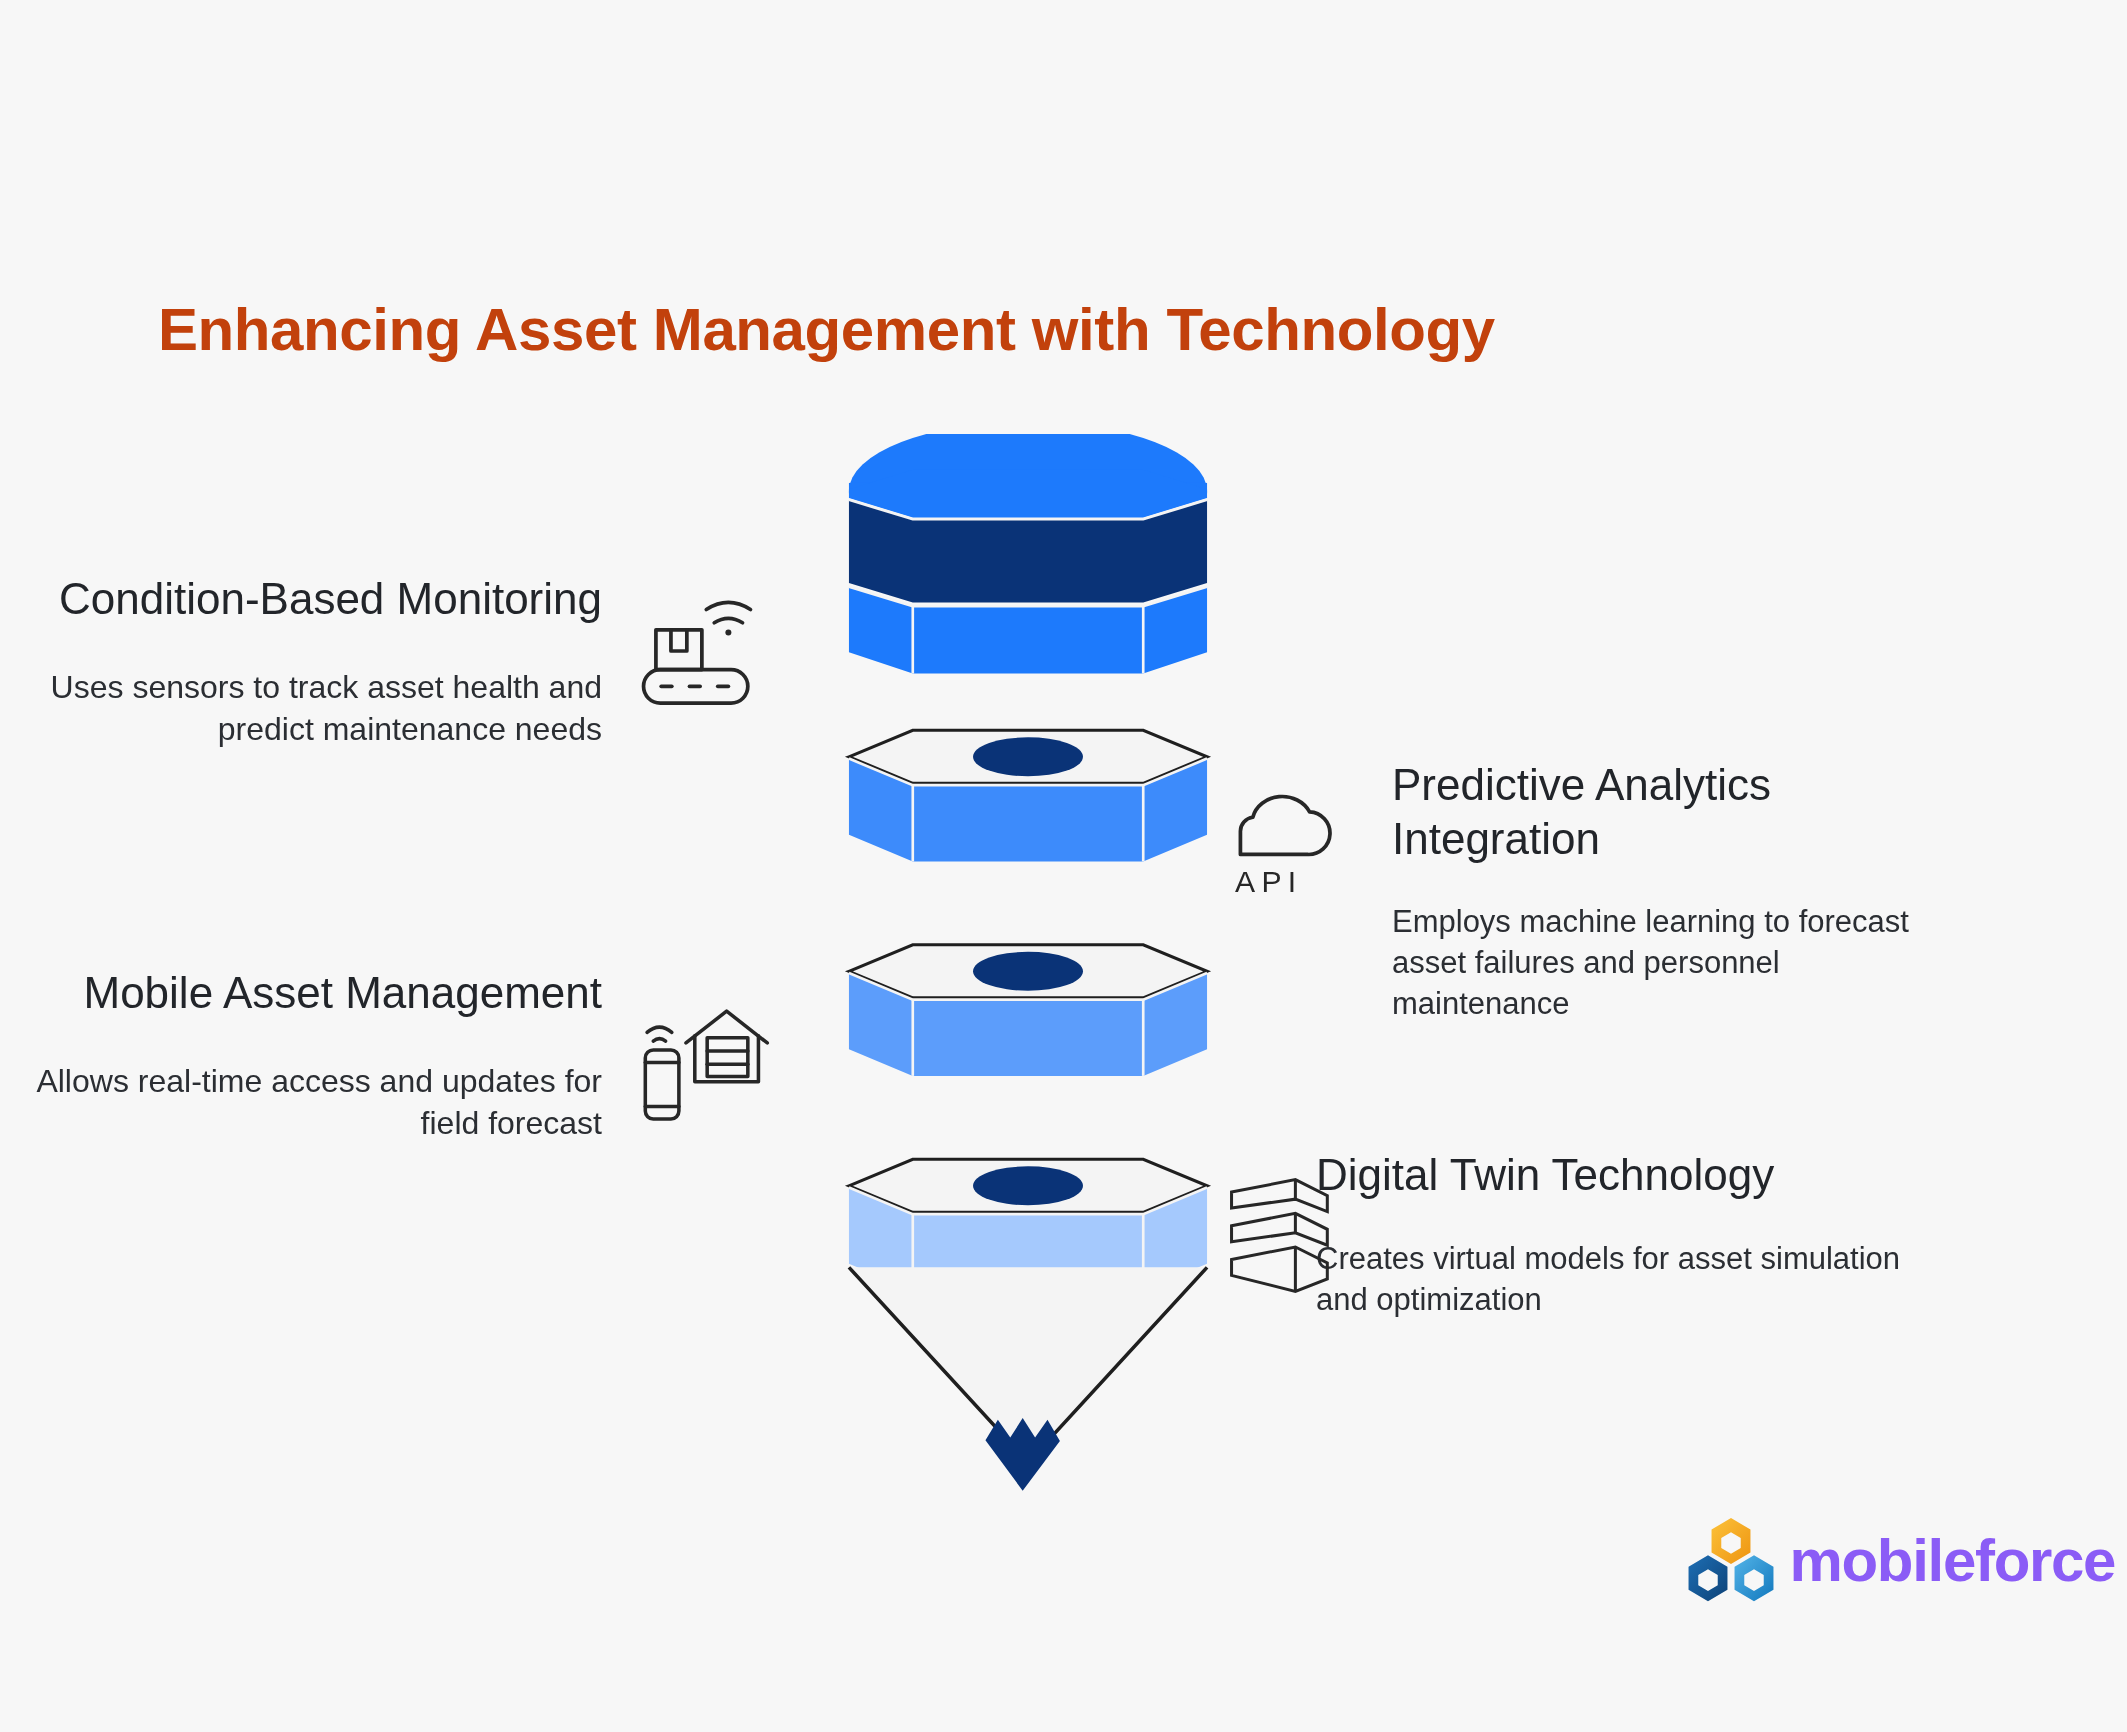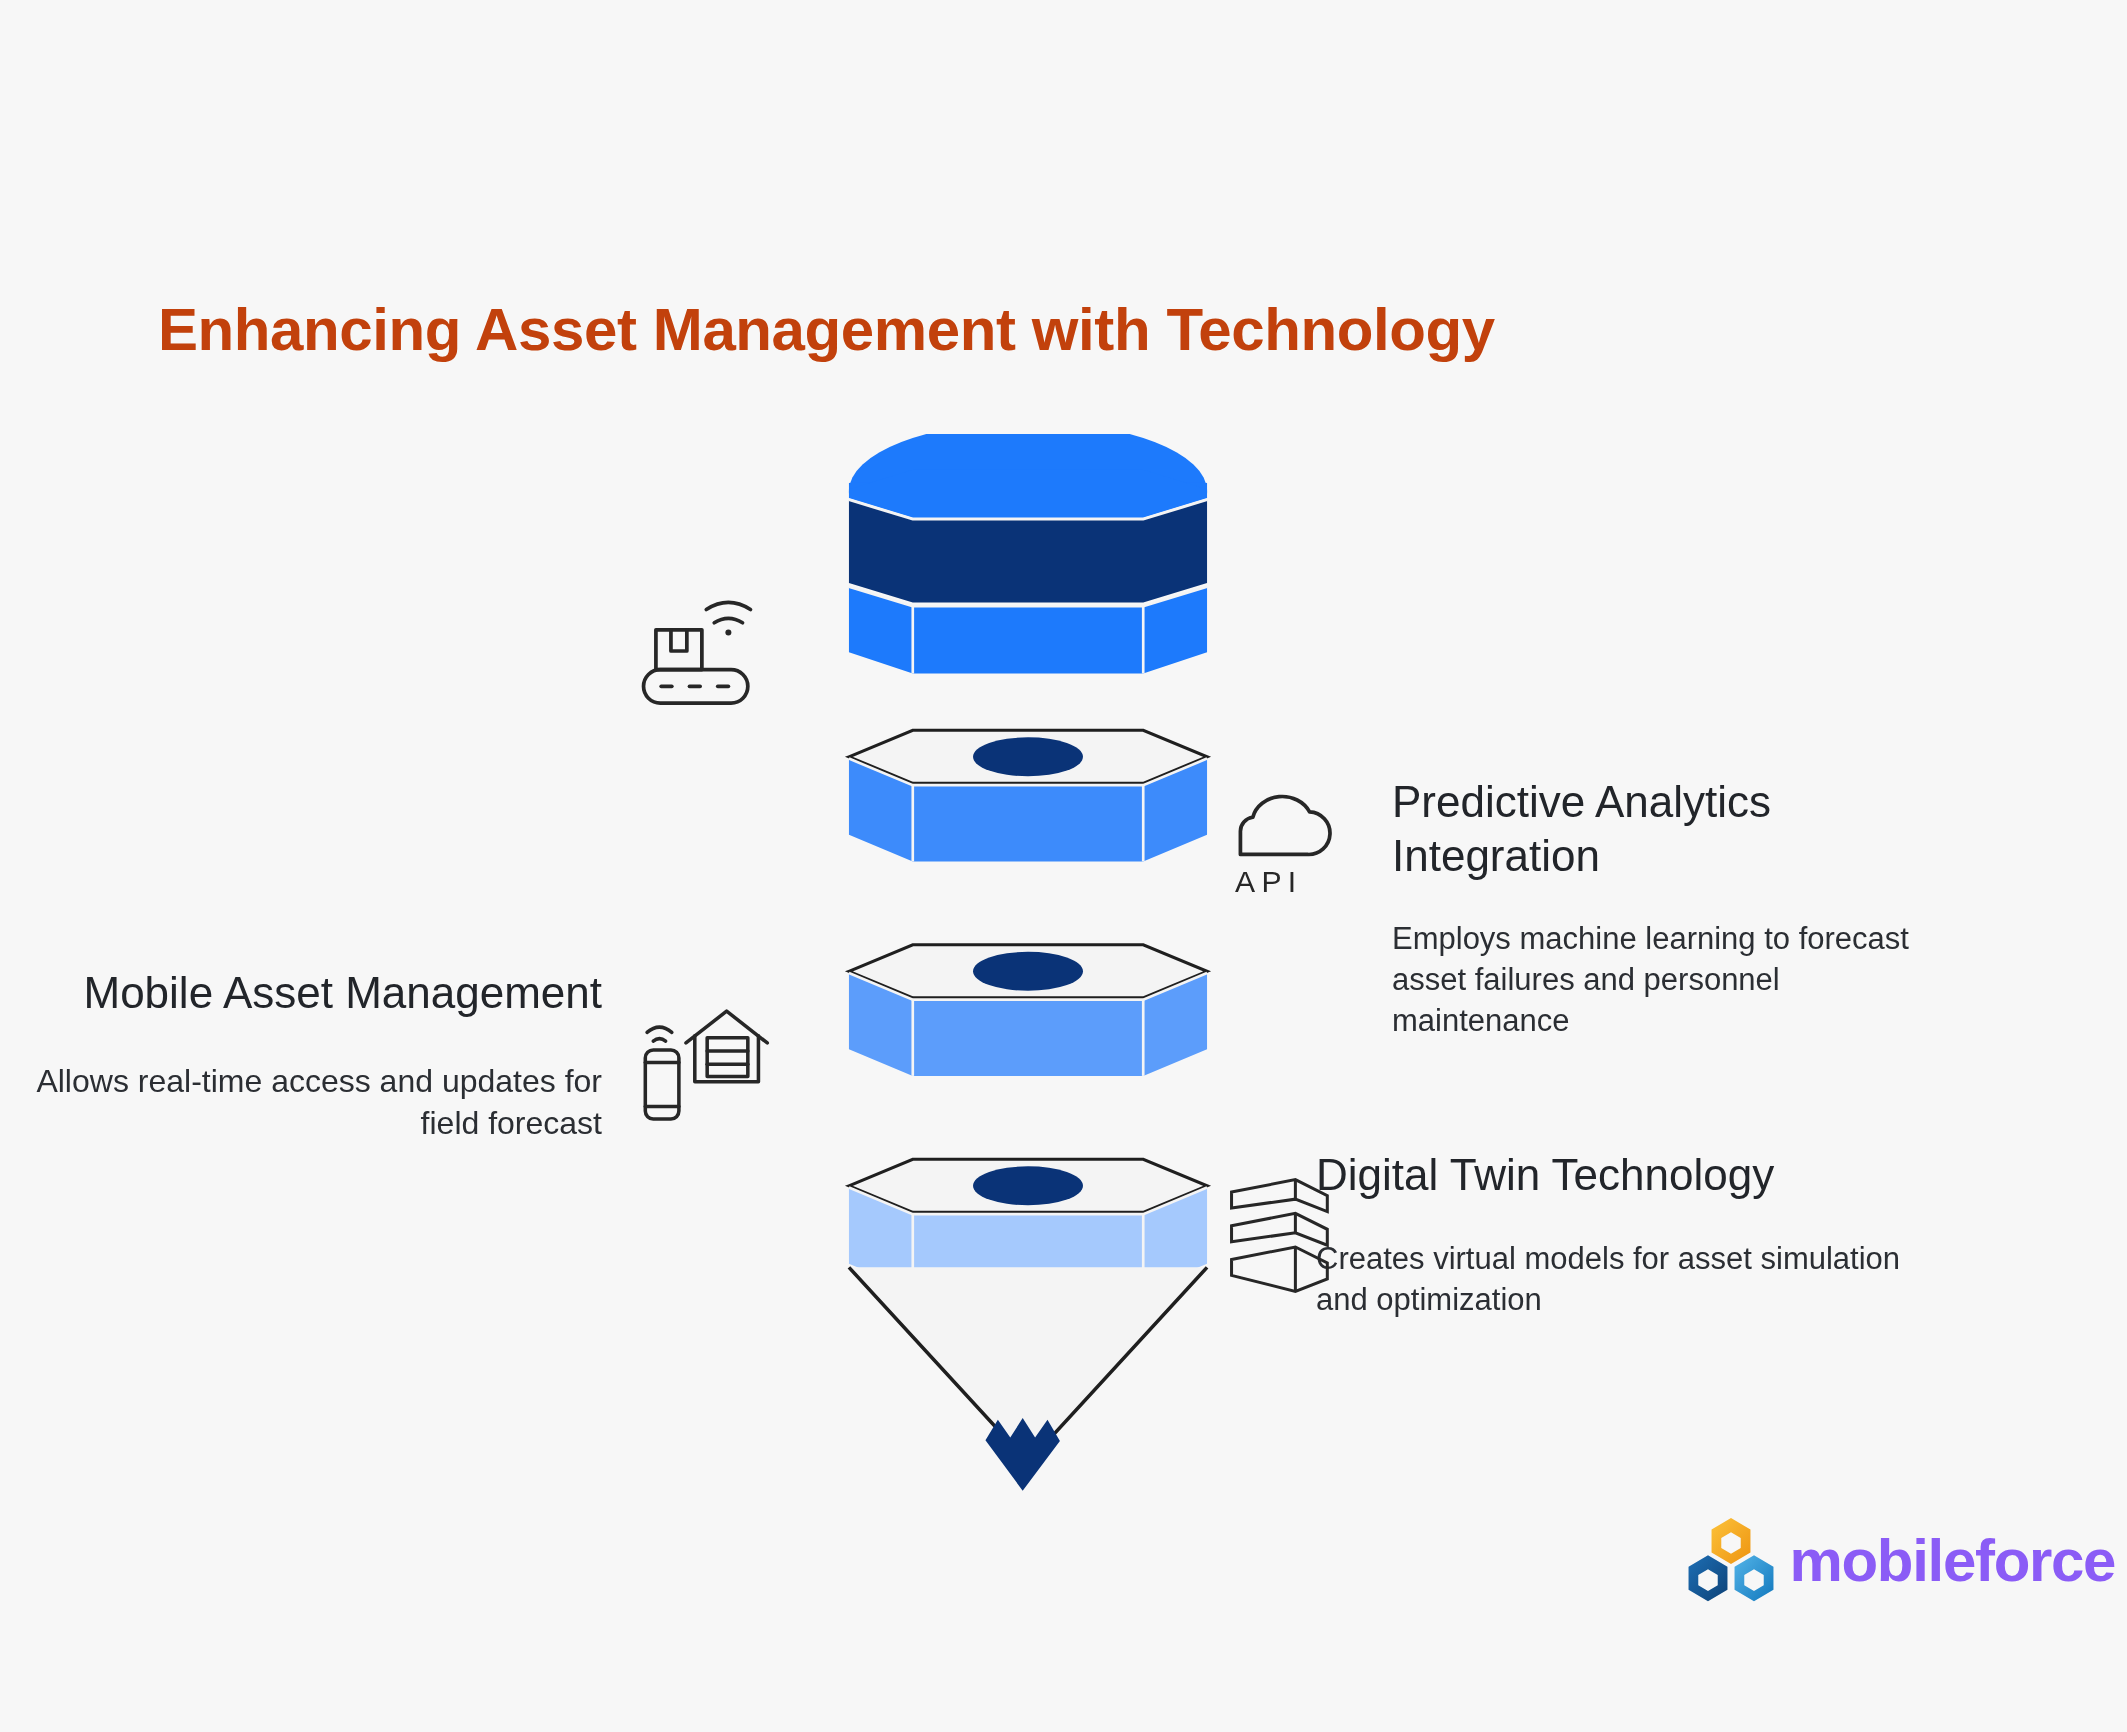--- a/index.html
+++ b/index.html
@@ -53,21 +53,21 @@
   .left  { text-align:right; }
   .right { text-align:left; }
 
   
   #cbm      { left:35px;  top:572px;  width:567px; }
   #cbm .body{ margin-top:40px; }
   #mam      { left:35px;  top:966px; width:567px; }
   #mam .body{ margin-top:40px; }
 
   
-  #pai      { left:1392px; top:775px;  width:567px; }
+  #pai      { left:1392px; top:758px;  width:567px; }
   #pai .body{ margin-top:37px; font-size:31px; }
   #dtt      { left:1316px; top:1148px; width:585px; }
   #dtt .body{ margin-top:37px; font-size:31px; }
 
   
   .icon { position:absolute; }
   #icon-conveyor { left:640px;  top:590px;  width:137px; height:137px; }
   #icon-phone    { left:640px;  top:997px; width:137px; height:137px; }
   #icon-cloud    { left:1228px; top:780px;  width:133px; height:133px; }
   #icon-slabs    { left:1228px; top:1169px; width:133px; height:133px; }
@@ -141,20 +141,24 @@
       </g>
 
       <g>
         <path d="M 18 940 L 220 1160 L 422 940" fill="#f4f4f4" stroke="#1f1f1f" stroke-width="4" stroke-linejoin="miter"></path>
 
         <path d="M 172 1135 L 186 1112 L 200 1132 L 214 1110 L 228 1132 L 242 1112 L 256 1136 L 214 1192 Z" fill="#0a3377"></path>
       </g>
     </svg>
   </div>
 
+  <div class="block left" id="cbm">
+    <div class="heading">Condition-Based Monitoring</div>
+    <div class="body">Uses sensors to track asset health and predict maintenance needs</div>
+  </div>
 
   <div class="icon" id="icon-conveyor">
     <svg viewBox="0 0 155 155" width="137" height="137" xmlns="http://www.w3.org/2000/svg" fill="none" stroke="#272727" stroke-width="4.2" stroke-linecap="round" stroke-linejoin="round">
 
       <path d="M 75 22 Q 100 6 125 22"></path>
       <path d="M 84 37 Q 100 27 116 37"></path>
       <circle cx="100" cy="48" r="3.4" fill="#272727" stroke="none"></circle>
 
       <rect x="18" y="45" width="52" height="45"></rect>
       <path d="M 35 45 L 35 69 L 53 69 L 53 45"></path>

